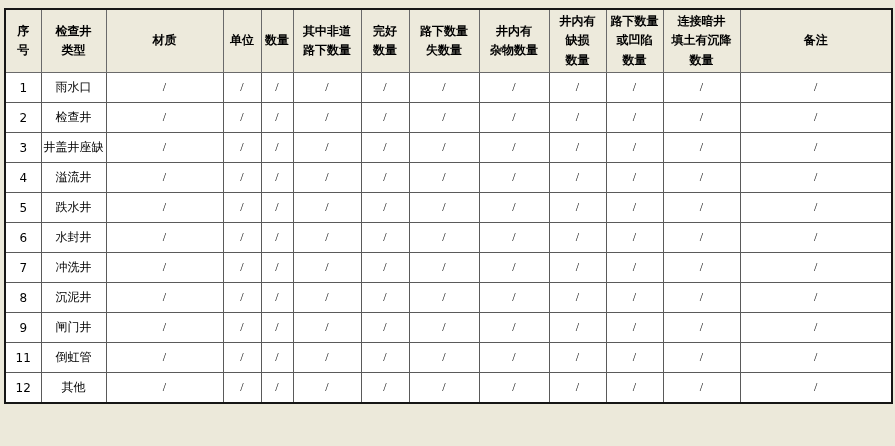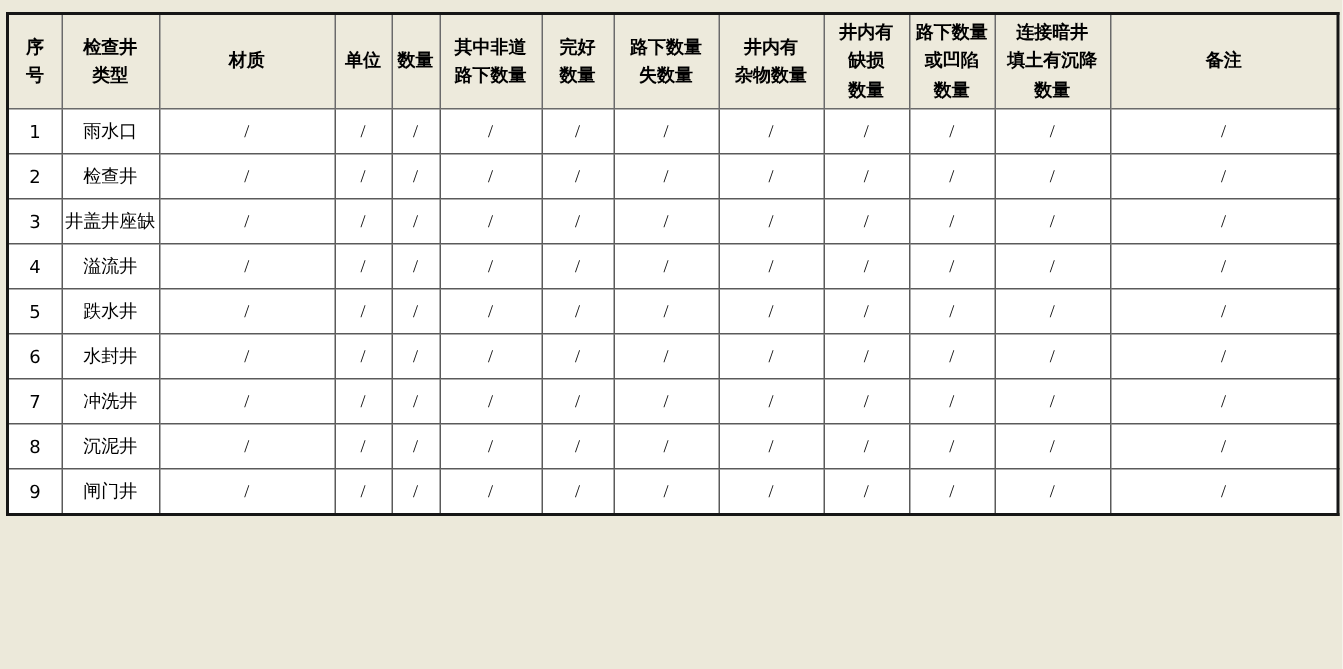--- a/index.html
+++ b/index.html
@@ -224,14 +224,44 @@
         <td class="cell-val">/</td>
         <td class="cell-val">/</td>
         <td class="cell-val">/</td>
         <td class="cell-val">/</td>
         <td class="cell-val">/</td>
         <td class="cell-val">/</td>
         <td class="cell-val">/</td>
         <td class="cell-val">/</td>
         <td class="cell-val">/</td>
       </tr>
+      <tr>
+        <td class="cell-no">11</td>
+        <td class="cell-type">倒虹管</td>
+        <td class="cell-val">/</td>
+        <td class="cell-val">/</td>
+        <td class="cell-val">/</td>
+        <td class="cell-val">/</td>
+        <td class="cell-val">/</td>
+        <td class="cell-val">/</td>
+        <td class="cell-val">/</td>
+        <td class="cell-val">/</td>
+        <td class="cell-val">/</td>
+        <td class="cell-val">/</td>
+        <td class="cell-val">/</td>
+      </tr>
+      <tr>
+        <td class="cell-no">12</td>
+        <td class="cell-type">其他</td>
+        <td class="cell-val">/</td>
+        <td class="cell-val">/</td>
+        <td class="cell-val">/</td>
+        <td class="cell-val">/</td>
+        <td class="cell-val">/</td>
+        <td class="cell-val">/</td>
+        <td class="cell-val">/</td>
+        <td class="cell-val">/</td>
+        <td class="cell-val">/</td>
+        <td class="cell-val">/</td>
+        <td class="cell-val">/</td>
+      </tr>
     </tbody>
 </table>
 
 </body></html>

